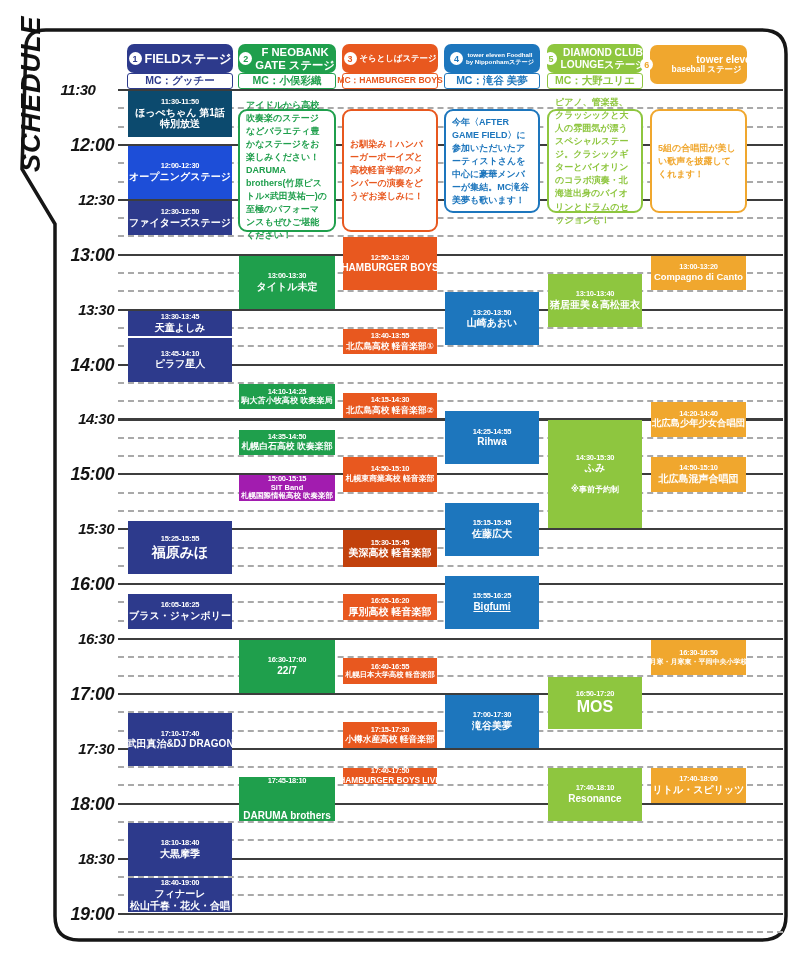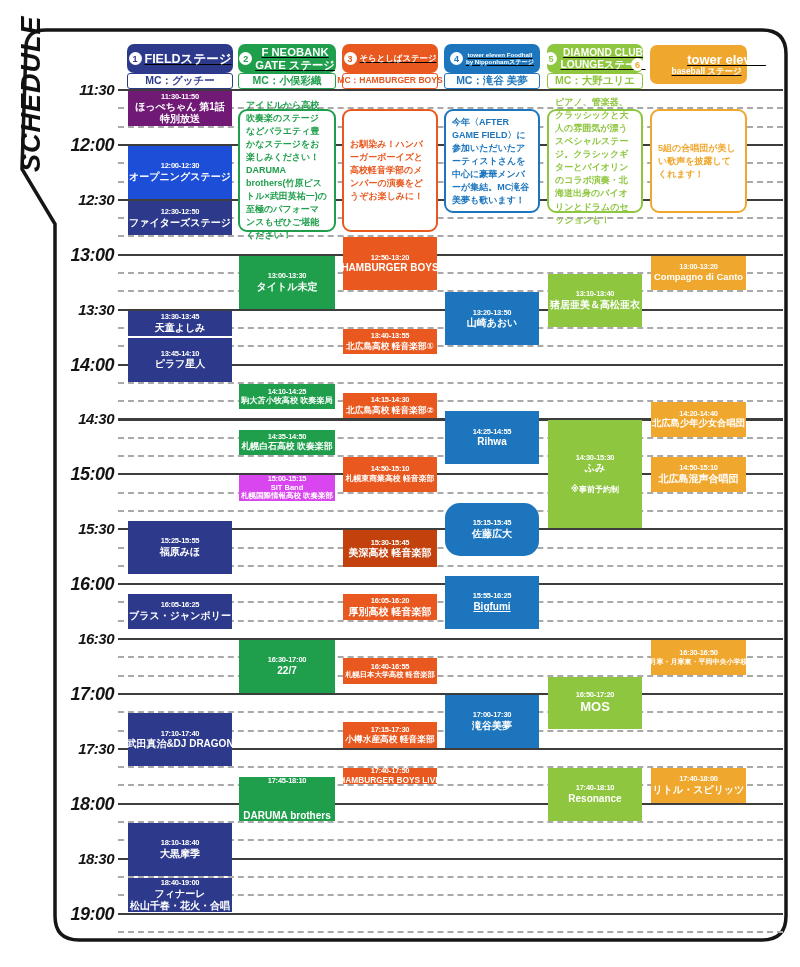--- a/index.html
+++ b/index.html
@@ -22,21 +22,21 @@
   .time-label.hour{font-size:18px;}
   .time-label.half{font-size:15px;}
   .stage-header{
     position:absolute;border-radius:7px;display:flex;align-items:center;justify-content:center;
     gap:3px;z-index:3;padding:1px 2px;box-sizing:border-box;
   }
   .stage-badge{
     flex:0 0 auto;width:13px;height:13px;border-radius:50%;background:#fff;
     font-size:9px;font-weight:700;display:flex;align-items:center;justify-content:center;
   }
-  .stage-name{display:flex;flex-direction:column;align-items:center;justify-content:flex-start;text-decoration:underline;}
+  .stage-name{display:flex;flex-direction:column;align-items:center;justify-content:flex-start;}
   .stage-name div{color:#fff;font-weight:700;line-height:1.12;white-space:nowrap;}
   .stage-mc{
     position:absolute;background:#fff;border-radius:3px;display:flex;align-items:center;justify-content:center;
     font-weight:700;z-index:3;box-sizing:border-box;white-space:nowrap;
   }
   .info-box{
     position:absolute;background:#fff;border-radius:9px;z-index:2;box-sizing:border-box;
     display:flex;align-items:center;padding:4px 6px;
     font-size:9px;font-weight:700;line-height:1.45;white-space:pre-line;text-align:left;
   }
@@ -97,21 +97,21 @@
       <div class="gridline-dashed" style="top: 766.1px;"></div>
       <div class="gridline-dashed" style="top: 784.4px;"></div>
       <div class="gridline-solid" style="top: 802.7px;"></div>
       <div class="gridline-dashed" style="top: 821px;"></div>
       <div class="gridline-dashed" style="top: 839.3px;"></div>
       <div class="gridline-solid" style="top: 857.6px;"></div>
       <div class="gridline-dashed" style="top: 875.9px;"></div>
       <div class="gridline-dashed" style="top: 894.2px;"></div>
       <div class="gridline-solid" style="top: 912.5px;"></div>
       <div class="gridline-dashed" style="top: 930.8px;"></div>
-      <div class="time-label half" style="left: 42px; top: 80px;">11:30</div>
+      <div class="time-label half" style="left: 42px; top: 80px; text-align: center;">11:30</div>
       <div class="time-label hour" style="left: 42px; top: 134.9px;">12:00</div>
       <div class="time-label half" style="left: 42px; top: 189.8px;">12:30</div>
       <div class="time-label hour" style="left: 42px; top: 244.7px;">13:00</div>
       <div class="time-label half" style="left: 42px; top: 299.6px;">13:30</div>
       <div class="time-label hour" style="left: 42px; top: 354.5px;">14:00</div>
       <div class="time-label half" style="left: 42px; top: 409.4px;">14:30</div>
       <div class="time-label hour" style="left: 42px; top: 464.3px;">15:00</div>
       <div class="time-label half" style="left: 42px; top: 519.2px;">15:30</div>
       <div class="time-label hour" style="left: 42px; top: 574.1px;">16:00</div>
       <div class="time-label half" style="left: 42px; top: 629px;">16:30</div>
@@ -120,21 +120,21 @@
       <div class="time-label hour" style="left: 42px; top: 793.7px;">18:00</div>
       <div class="time-label half" style="left: 42px; top: 848.6px;">18:30</div>
       <div class="time-label hour" style="left: 42px; top: 903.5px;">19:00</div>
       <div class="stage-header" style="left: 127px; width: 106px; top: 44px; height: 29px; background: rgb(45, 58, 140);">
         <div class="stage-badge" style="color: rgb(45, 58, 140);">1</div>
         <div class="stage-name">
           <div class="" style="font-size: 12.5px;">FIELDステージ</div>
         </div>
       </div>
       <div class="stage-mc" style="left: 127px; width: 106px; top: 73px; height: 16px; border: 1.8px solid rgb(45, 58, 140); color: rgb(45, 58, 140); font-size: 10.5px;">MC：グッチー</div>
-      <div class="event" style="left: 128px; width: 104px; top: 91px; height: 35px; background: #701a75;">
+      <div class="event" style="left: 128px; width: 104px; top: 91px; height: 46px; background: #0c4a6e;">
         <div class="ev-time">11:30-11:50</div>
         <div class="ev-line" style="font-size: 10px;">ほっぺちゃん 第1話</div>
         <div class="ev-line" style="font-size: 10px;">特別放送</div>
       </div>
       <div class="event" style="left: 128px; width: 104px; top: 145.9px; height: 52.9px; background: #1d4ed8;">
         <div class="ev-time">12:00-12:30</div>
         <div class="ev-line" style="font-size: 10px;">オープニングステージ</div>
       </div>
       <div class="event" style="left: 128px; width: 104px; top: 200.8px; height: 34.6px; background: rgb(45, 58, 140);">
         <div class="ev-time">12:30-12:50</div>
@@ -143,21 +143,21 @@
       <div class="event" style="left: 128px; width: 104px; top: 310.6px; height: 25.45px; background: rgb(45, 58, 140);">
         <div class="ev-time">13:30-13:45</div>
         <div class="ev-line" style="font-size: 10px;">天童よしみ</div>
       </div>
       <div class="event" style="left: 128px; width: 104px; top: 338.05px; height: 43.75px; background: rgb(45, 58, 140);">
         <div class="ev-time">13:45-14:10</div>
         <div class="ev-line" style="font-size: 10px;">ピラフ星人</div>
       </div>
       <div class="event" style="left: 128px; width: 104px; top: 521.05px; height: 52.9px; background: rgb(45, 58, 140);">
         <div class="ev-time">15:25-15:55</div>
-        <div class="ev-line" style="font-size: 10px;">福原みほ</div>
+        <div class="ev-line" style="font-size: 14px;">福原みほ</div>
       </div>
       <div class="event" style="left: 128px; width: 104px; top: 594.25px; height: 34.6px; background: rgb(45, 58, 140);">
         <div class="ev-time">16:05-16:25</div>
         <div class="ev-line" style="font-size: 10px;">ブラス・ジャンボリー</div>
       </div>
       <div class="event" style="left: 128px; width: 104px; top: 713.2px; height: 52.9px; background: rgb(45, 58, 140);">
         <div class="ev-time">17:10-17:40</div>
         <div class="ev-line" style="font-size: 10px;">武田真治&amp;DJ DRAGON</div>
       </div>
       <div class="event" style="left: 128px; width: 104px; top: 823px; height: 52.9px; background: rgb(45, 58, 140);">
@@ -184,21 +184,21 @@
         <div class="ev-line" style="font-size: 10px;">タイトル未定</div>
       </div>
       <div class="event" style="left: 239px; width: 96px; top: 383.8px; height: 25.45px; background: rgb(31, 159, 76);">
         <div class="ev-time">14:10-14:25</div>
         <div class="ev-line" style="font-size: 8.1px;">駒大苫小牧高校 吹奏楽局</div>
       </div>
       <div class="event" style="left: 239px; width: 96px; top: 429.55px; height: 25.45px; background: rgb(31, 159, 76);">
         <div class="ev-time">14:35-14:50</div>
         <div class="ev-line" style="font-size: 8.9px;">札幌白石高校 吹奏楽部</div>
       </div>
-      <div class="event" style="left: 239px; width: 96px; top: 475.3px; height: 25.45px; background: #d946ef;">
+      <div class="event" style="left: 239px; width: 96px; top: 475.3px; height: 25.45px; background: #a21caf;">
         <div class="ev-time">15:00-15:15</div>
         <div class="ev-line" style="font-size: 7.5px;">SIT Band</div>
         <div class="ev-line" style="font-size: 7.5px;">札幌国際情報高校 吹奏楽部</div>
       </div>
       <div class="event" style="left: 239px; width: 96px; top: 640px; height: 52.9px; background: rgb(31, 159, 76);">
         <div class="ev-time">16:30-17:00</div>
         <div class="ev-line" style="font-size: 10px;">22/7</div>
       </div>
       <div class="event" style="left: 239px; width: 96px; top: 777.25px; height: 43.75px; background: rgb(31, 159, 76); justify-content: space-between;">
         <div class="ev-time">17:45-18:10</div>
@@ -258,21 +258,21 @@
       <div class="stage-mc" style="left: 444px; width: 96px; top: 73px; height: 16px; border: 1.8px solid rgb(29, 118, 189); color: rgb(29, 118, 189); font-size: 10.5px;">MC：滝谷 美夢</div>
       <div class="info-box" style="left: 444px; width: 96px; top: 109.3px; height: 104.14px; border: 2px solid rgb(29, 118, 189); color: rgb(29, 118, 189);">今年〈AFTER GAME FIELD〉に参加いただいたアーティストさんを中心に豪華メンバーが集結。MC滝谷美夢も歌います！</div>
       <div class="event" style="left: 445px; width: 94px; top: 292.3px; height: 52.9px; background: rgb(29, 118, 189);">
         <div class="ev-time">13:20-13:50</div>
         <div class="ev-line" style="font-size: 10px;">山崎あおい</div>
       </div>
       <div class="event" style="left: 445px; width: 94px; top: 411.25px; height: 52.9px; background: rgb(29, 118, 189);">
         <div class="ev-time">14:25-14:55</div>
         <div class="ev-line" style="font-size: 10px;">Rihwa</div>
       </div>
-      <div class="event" style="left: 445px; width: 94px; top: 502.75px; height: 52.9px; background: rgb(29, 118, 189); border-radius: 15px;">
+      <div class="event" style="left: 445px; width: 94px; top: 502.75px; height: 52.9px; background: rgb(29, 118, 189);">
         <div class="ev-time">15:15-15:45</div>
         <div class="ev-line" style="font-size: 10px;">佐藤広大</div>
       </div>
       <div class="event" style="left: 445px; width: 94px; top: 575.95px; height: 52.9px; background: rgb(29, 118, 189);">
         <div class="ev-time">15:55-16:25</div>
         <div class="ev-line" style="font-size: 10px; text-decoration: underline;">Bigfumi</div>
       </div>
       <div class="event" style="left: 445px; width: 94px; top: 694.9px; height: 52.9px; background: rgb(29, 118, 189);">
         <div class="ev-time">17:00-17:30</div>
         <div class="ev-line" style="font-size: 10px;">滝谷美夢</div>
@@ -290,30 +290,30 @@
         <div class="ev-time">13:10-13:40</div>
         <div class="ev-line" style="font-size: 10px;">猪居亜美＆高松亜衣</div>
       </div>
       <div class="event" style="left: 548px; width: 94px; top: 420.4px; height: 107.8px; background: rgb(142, 198, 63);">
         <div class="ev-time">14:30-15:30</div>
         <div class="ev-line" style="font-size: 10px;">ふみ</div>
         <div class="ev-note">※事前予約制</div>
       </div>
       <div class="event" style="left: 548px; width: 94px; top: 676.6px; height: 52.9px; background: rgb(142, 198, 63);">
         <div class="ev-time">16:50-17:20</div>
-        <div class="ev-line" style="font-size: 13px;">MOS</div>
+        <div class="ev-line" style="font-size: 16px;">MOS</div>
       </div>
       <div class="event" style="left: 548px; width: 94px; top: 768.1px; height: 52.9px; background: rgb(142, 198, 63);">
         <div class="ev-time">17:40-18:10</div>
         <div class="ev-line" style="font-size: 10px;">Resonance</div>
       </div>
       <div class="stage-header" style="left: 650px; width: 97px; top: 45px; height: 39px; background: rgb(240, 167, 46);">
         <div class="stage-badge" style="color: rgb(240, 167, 46);">6</div>
         <div class="stage-name">
-          <div class="" style="font-size: 13px; margin-left: 40px;">tower eleven</div>
+          <div class="" style="font-size: 10px; margin-left: 40px;">tower eleven</div>
           <div class="" style="font-size: 8.4px;">baseball ステージ</div>
         </div>
       </div>
       <div class="info-box" style="left: 650px; width: 97px; top: 109.3px; height: 104.14px; border: 2px solid rgb(240, 167, 46); color: rgb(240, 167, 46);">5組の合唱団が美しい歌声を披露してくれます！</div>
       <div class="event" style="left: 651px; width: 95px; top: 255.7px; height: 34.6px; background: rgb(240, 167, 46);">
         <div class="ev-time">13:00-13:20</div>
         <div class="ev-line" style="font-size: 9.4px;">Compagno di Canto</div>
       </div>
       <div class="event" style="left: 651px; width: 95px; top: 402.1px; height: 34.6px; background: rgb(240, 167, 46);">
         <div class="ev-time">14:20-14:40</div>

